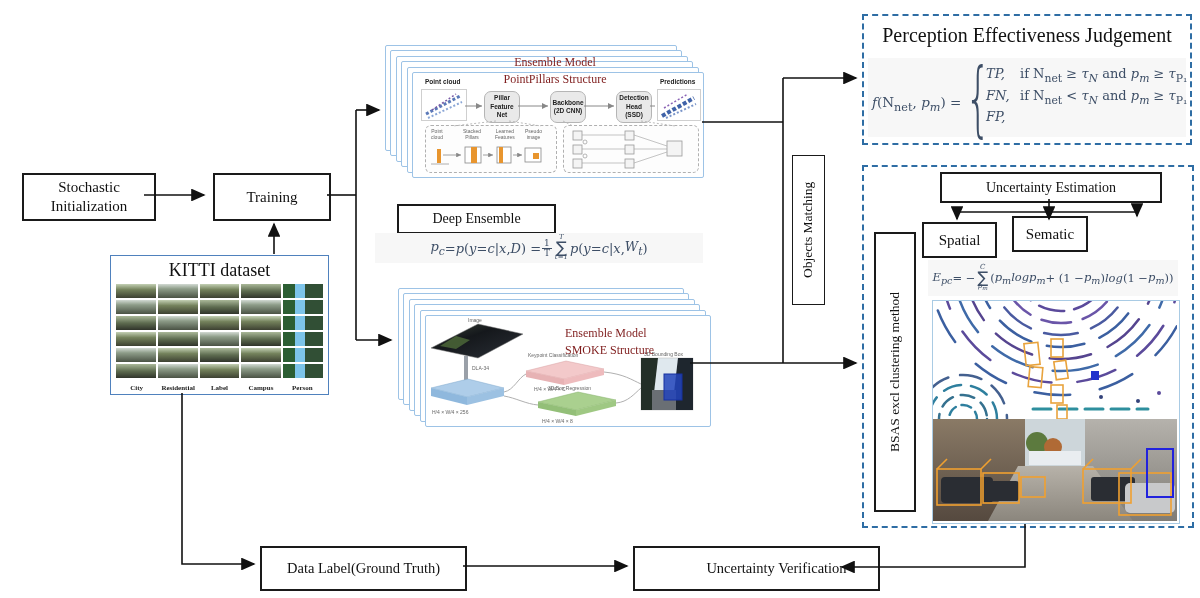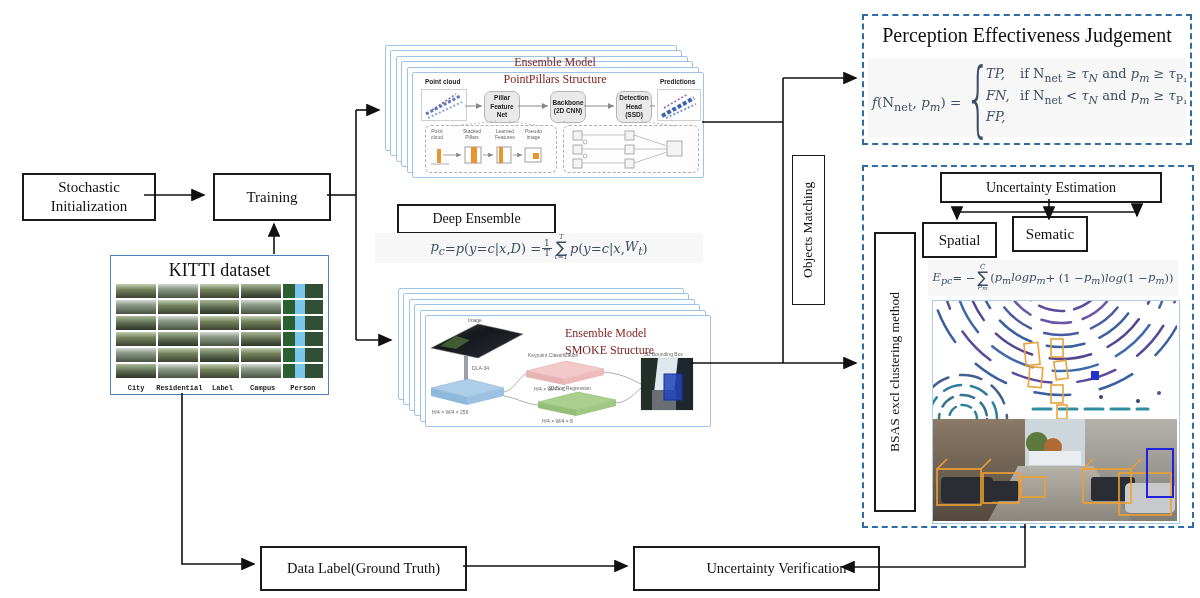--- a/index.html
+++ b/index.html
@@ -33,21 +33,21 @@
   .bigsum .lim{font-size:7px;font-style:italic;}
   .bigsum .sig{font-size:16px;font-family:"DejaVu Sans",sans-serif;font-style:normal;}
   .kitti-grid{position:absolute;left:5px;right:5px;top:28px;height:94px;display:grid;
               grid-template-columns:repeat(5,1fr);grid-template-rows:repeat(6,1fr);gap:2px;}
   .kt{width:100%;height:100%;}
   .g1{background:linear-gradient(180deg,#c3d0b4 0%,#74825c 40%,#3d4132 100%);}
   .g2{background:linear-gradient(180deg,#d2dad3 0%,#8d9c88 35%,#4a5244 100%);}
   .g3{background:linear-gradient(180deg,#aab899 0%,#5e6c50 50%,#30342a 100%);}
   .gp{background:linear-gradient(90deg,#2c5e33 0 30%,#7dc4e9 30% 56%,#314f35 56% 100%);}
   .kitti-cats{position:absolute;left:5px;right:5px;bottom:2px;display:flex;}
-  .kitti-cats span{flex:1;text-align:center;font-family:Liberation Mono, monospace;
+  .kitti-cats span{flex:1;text-align:center;font-family:Liberation Serif, serif;
                    font-weight:bold;font-size:7px;color:#222;}
   .branchbox{position:absolute;border:2px solid #1a1a1a;background:#fff;display:flex;
              align-items:center;justify-content:center;text-align:center;font-size:15px;
              line-height:17px;}
   .cond-grid{position:absolute;display:grid;grid-template-columns:34px auto;
              row-gap:3px;font-size:13px;color:#3d4e66;font-family:"DejaVu Serif",serif;}
   .cond-grid .v{font-style:italic;}
   .brace{position:absolute;font-family:"DejaVu Sans",sans-serif;font-weight:200;
          font-size:82px;line-height:80px;color:#3d4e66;transform:scaleX(.5);}
   svg{display:block;}

